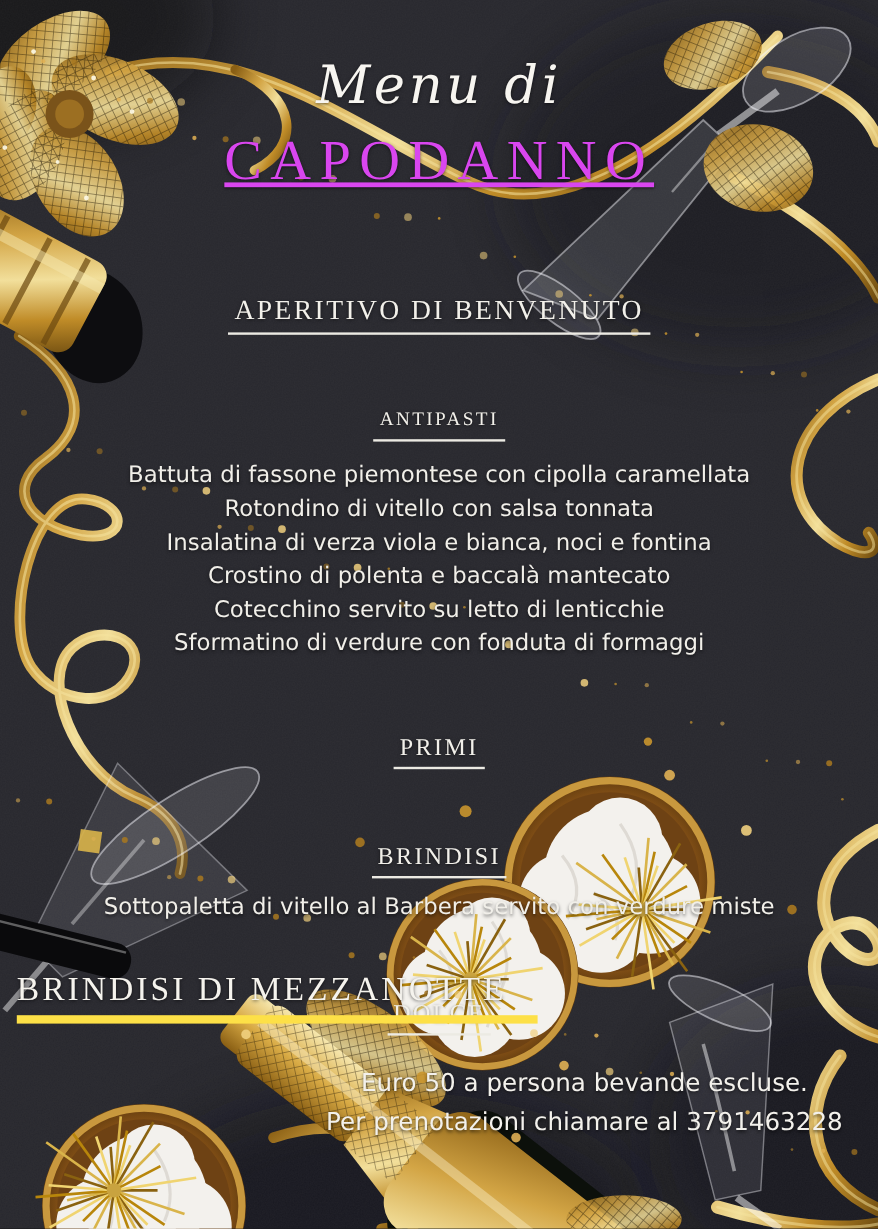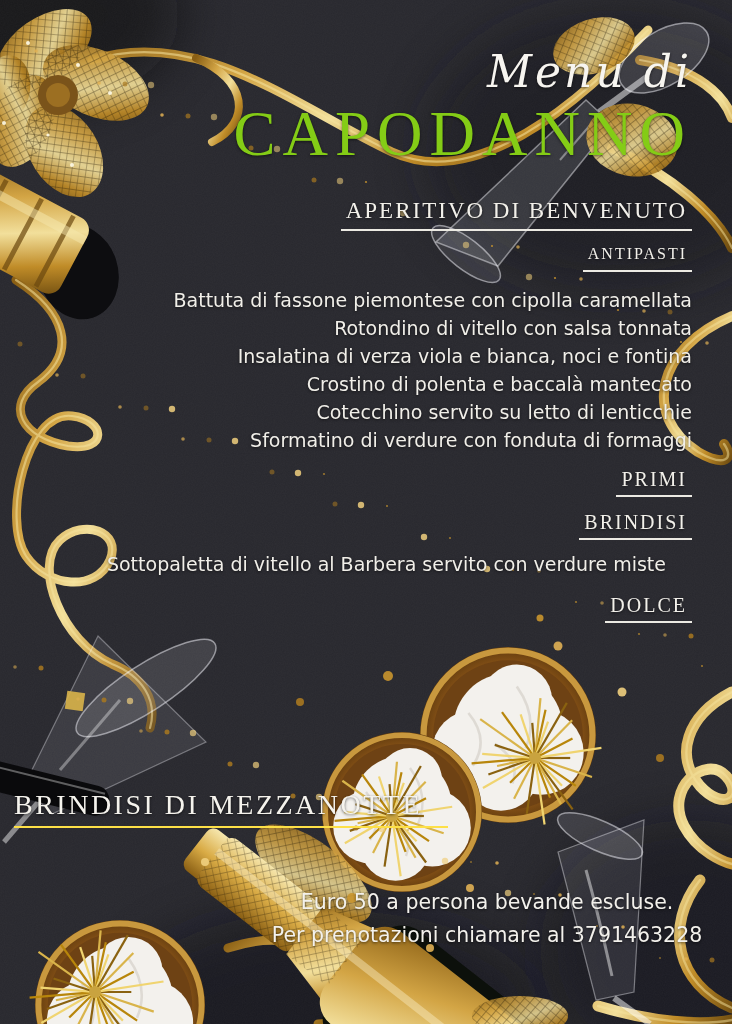--- a/index.html
+++ b/index.html
@@ -1,38 +1,38 @@
 <!DOCTYPE html>
 <html><head>
 <meta charset="utf-8">
 <style>
   html,body{margin:0;padding:0;background:#000;}
   .page{position:relative;width:732px;height:1024px;overflow:hidden;background:#26262c;
         font-family:"DejaVu Sans",sans-serif;}
   .bg{position:absolute;inset:0;display:block;}
   .content{position:absolute;left:50%;transform:translateX(-50%);top:0;width:652px;
-           text-align:right;color:#efede8;text-shadow:0 1px 3px rgba(0,0,0,.55);}
+           text-align:center;color:#efede8;text-shadow:0 1px 3px rgba(0,0,0,.55);}
   .script-title{margin-top:42px;font-family:"DejaVu Serif",serif;font-style:italic;
                 font-size:44px;line-height:60px;letter-spacing:3px;color:#f7f5f0;}
   .main-title{margin:4px 0 0;font-family:"Liberation Serif",serif;font-weight:400;
-              font-size:63px;line-height:56px;letter-spacing:7px;color:#84cc16;}
+              font-size:47px;line-height:56px;letter-spacing:7px;color:#d946ef;text-decoration:underline;}
   .sec{font-family:"Liberation Serif",serif;color:#f2f0ea;letter-spacing:2px;}
-  .sec .u{display:inline-block;border-bottom:2px solid #eceae3;padding:0 5px 3px;}
+  .sec .u{display:inline-block;border-bottom:2px solid #eceae3;padding:0 5px 3px;margin-top:48px;}
   .h-aperitivo{margin-top:34px;font-size:23px;line-height:30px;}
   .h-antipasti{margin-top:10px;font-size:16px;line-height:26px;}
   .h-primi,.h-secondo{margin-top:12px;font-size:20px;line-height:26px;}
   .h-dolce{margin-top:14px;font-size:20px;line-height:26px;}
   .items{font-size:19px;line-height:28px;color:#f1efe9;}
   .mt14{margin-top:14px}.mt12{margin-top:12px}.mt10{margin-top:10px}
   .item{margin:0 auto;}
   .item.w520{max-width:520px}
   .item.w600{max-width:600px}
   .brindisi{position:absolute;left:14px;top:789px;font-family:"Liberation Serif",serif;
             font-size:28px;letter-spacing:2.5px;color:#f5f3ed;text-shadow:0 1px 3px rgba(0,0,0,.6);}
-  .brindisi .u{display:inline-block;border-bottom:2px solid #fde047;padding:0 26px 5px 0;}
+  .brindisi .u{display:inline-block;border-bottom:7px solid #fde047;padding:0 26px 5px 0;margin-top:20px;}
   .footer{position:absolute;left:246px;top:886px;width:482px;text-align:center;
           font-size:20.5px;line-height:33px;color:#f3f1ec;text-shadow:0 1px 3px rgba(0,0,0,.6);}
 </style>
 </head>
 <body>
 
 <div class="page">
 
   <svg id="bg-svg" class="bg" width="732" height="1024" viewBox="0 0 732 1024">
     <defs>

